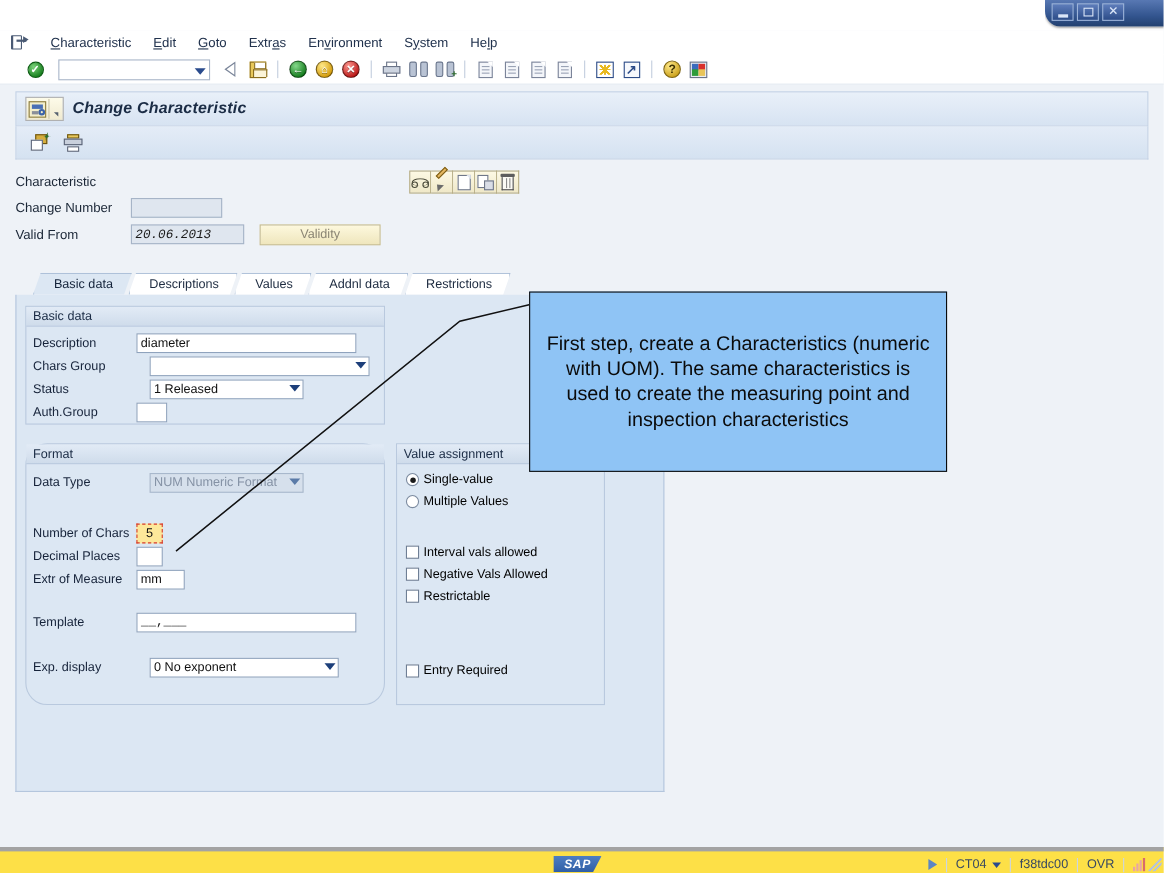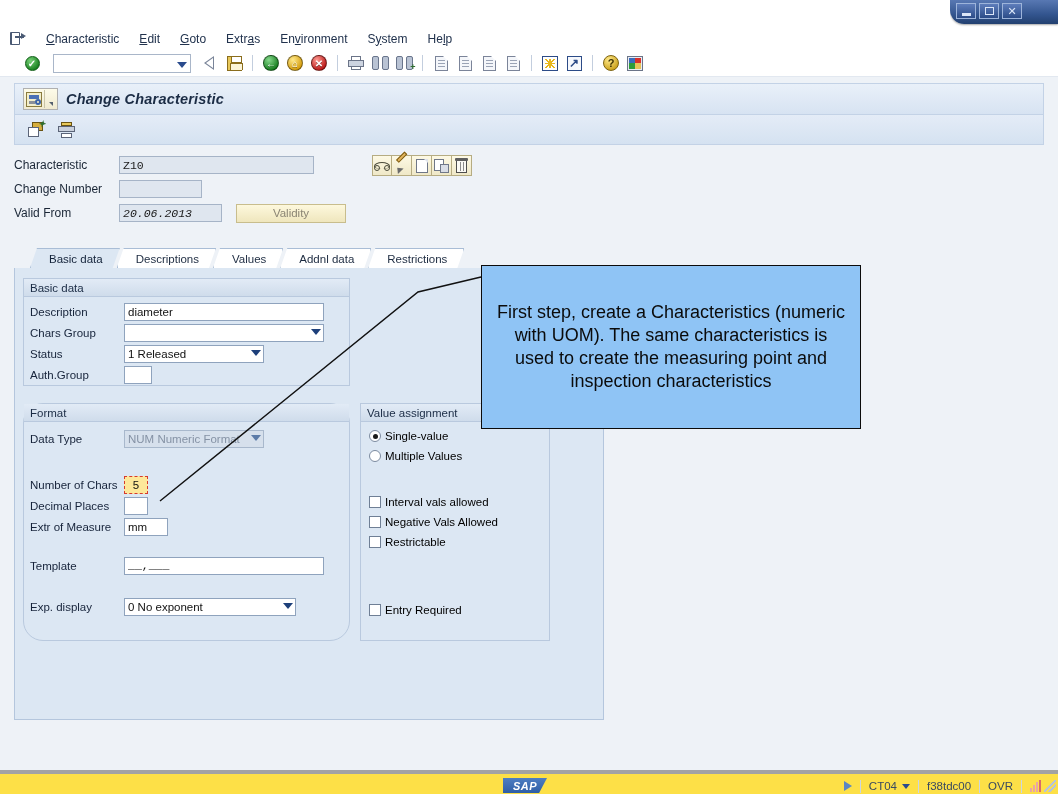--- a/index.html
+++ b/index.html
@@ -332,21 +332,21 @@
   }
   .grow { display:flex; align-items:center; height:21px; }
   .grow .gl { width:100px; font-size:11.5px; color:#16233a; padding-left:6px;}
   .field {
     height:18px; border:1px solid #8fa3bd; background:#ffffff;
     font-size:11.5px; padding:0 3px; display:flex;align-items:center;
     font-family:"Liberation Sans",sans-serif; color:#111;
   }
   .field.disabled { background:#d6e0ec; border-color:#a8b8cc; color:#8592a5; }
   .field.required { background:#fde89a; border:1px dashed #d63a2f; justify-content:center; }
-  .selwrap { position:relative; display:inline-flex; }
+  .selwrap { position:relative; display:inline-flex;margin-left:12px; }
   .selwrap .dd {
     position:absolute; right:3px; top:5px;
     width:0;height:0;border-left:5px solid transparent;border-right:5px solid transparent;
     border-top:6px solid #1d3f7a;
   }
   .selwrap .dd.dim { border-top-color:#5b7ba8; }
 
   
   .optrow { display:flex; align-items:center; height:20px; padding-left:8px; gap:4px; font-size:11.5px;}
   .radio {
@@ -576,21 +576,20 @@
           <i class="p3"></i>
         </span>
     </span>
   </div>
 
   <div class="formarea">
 
     <div style="position:relative;height:74px;">
       <div class="hdrow">
         <span class="lbl">Characteristic</span>
-        <input class="inp readonlyish" style="width: 195px;" value="Z10">
       </div>
       <div class="hdrow">
         <span class="lbl">Change Number</span>
         <input class="inp readonlyish" style="width: 83px;" value="">
       </div>
       <div class="hdrow">
         <span class="lbl">Valid From</span>
         <input class="inp readonlyish" style="width: 103px; font-style: italic;" value="20.06.2013">
         <span class="btn-validity">Validity</span>
       </div>

